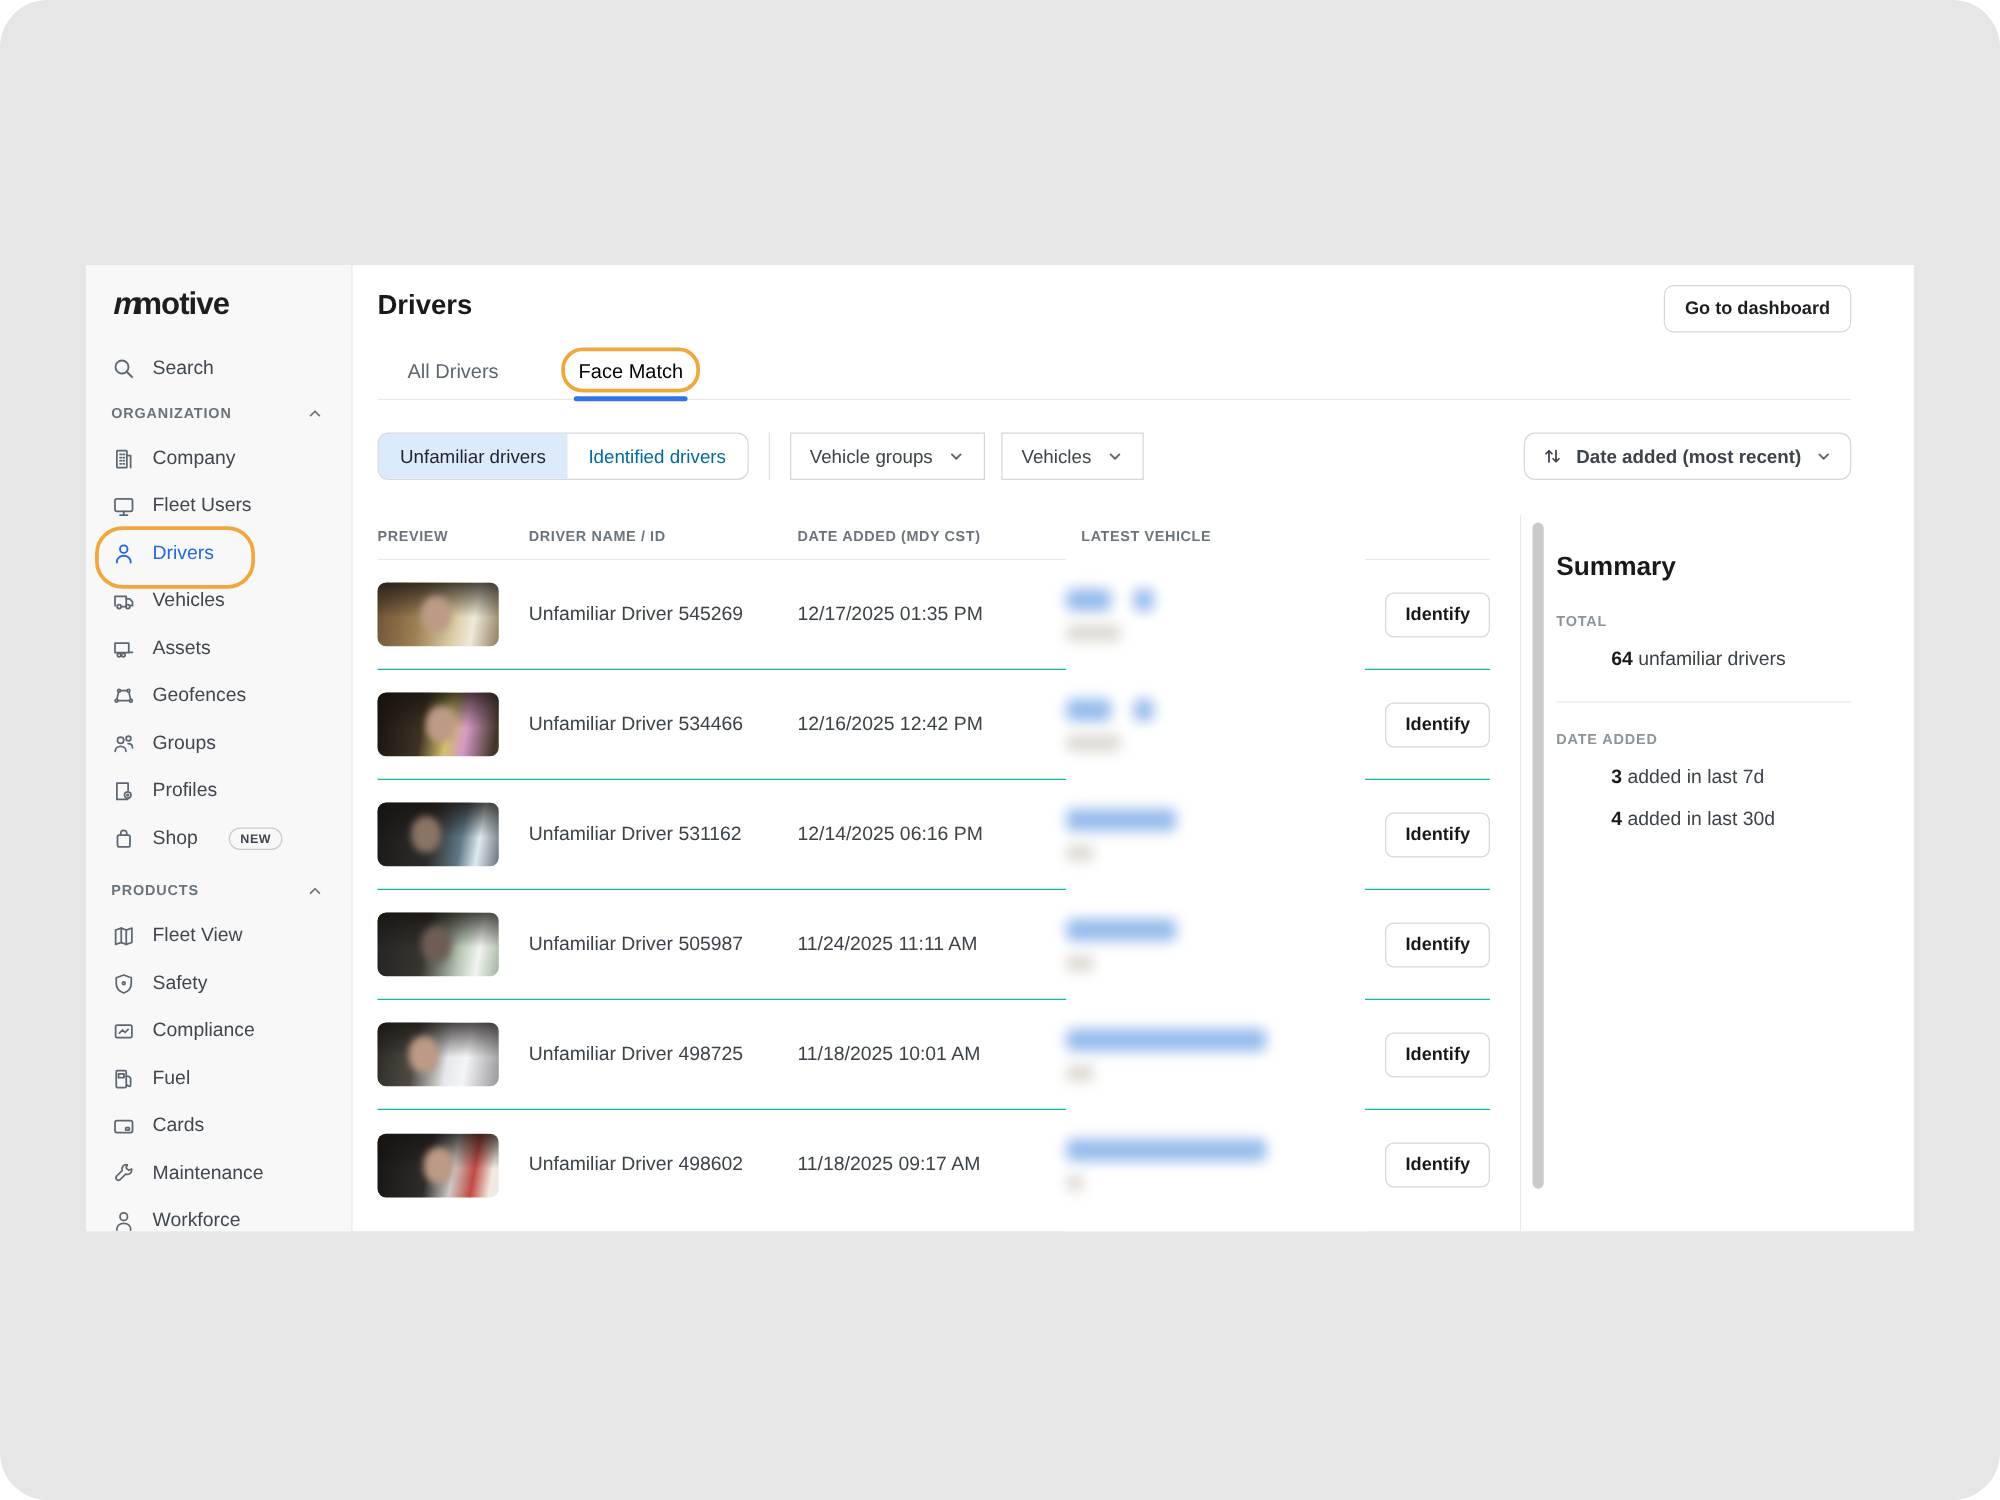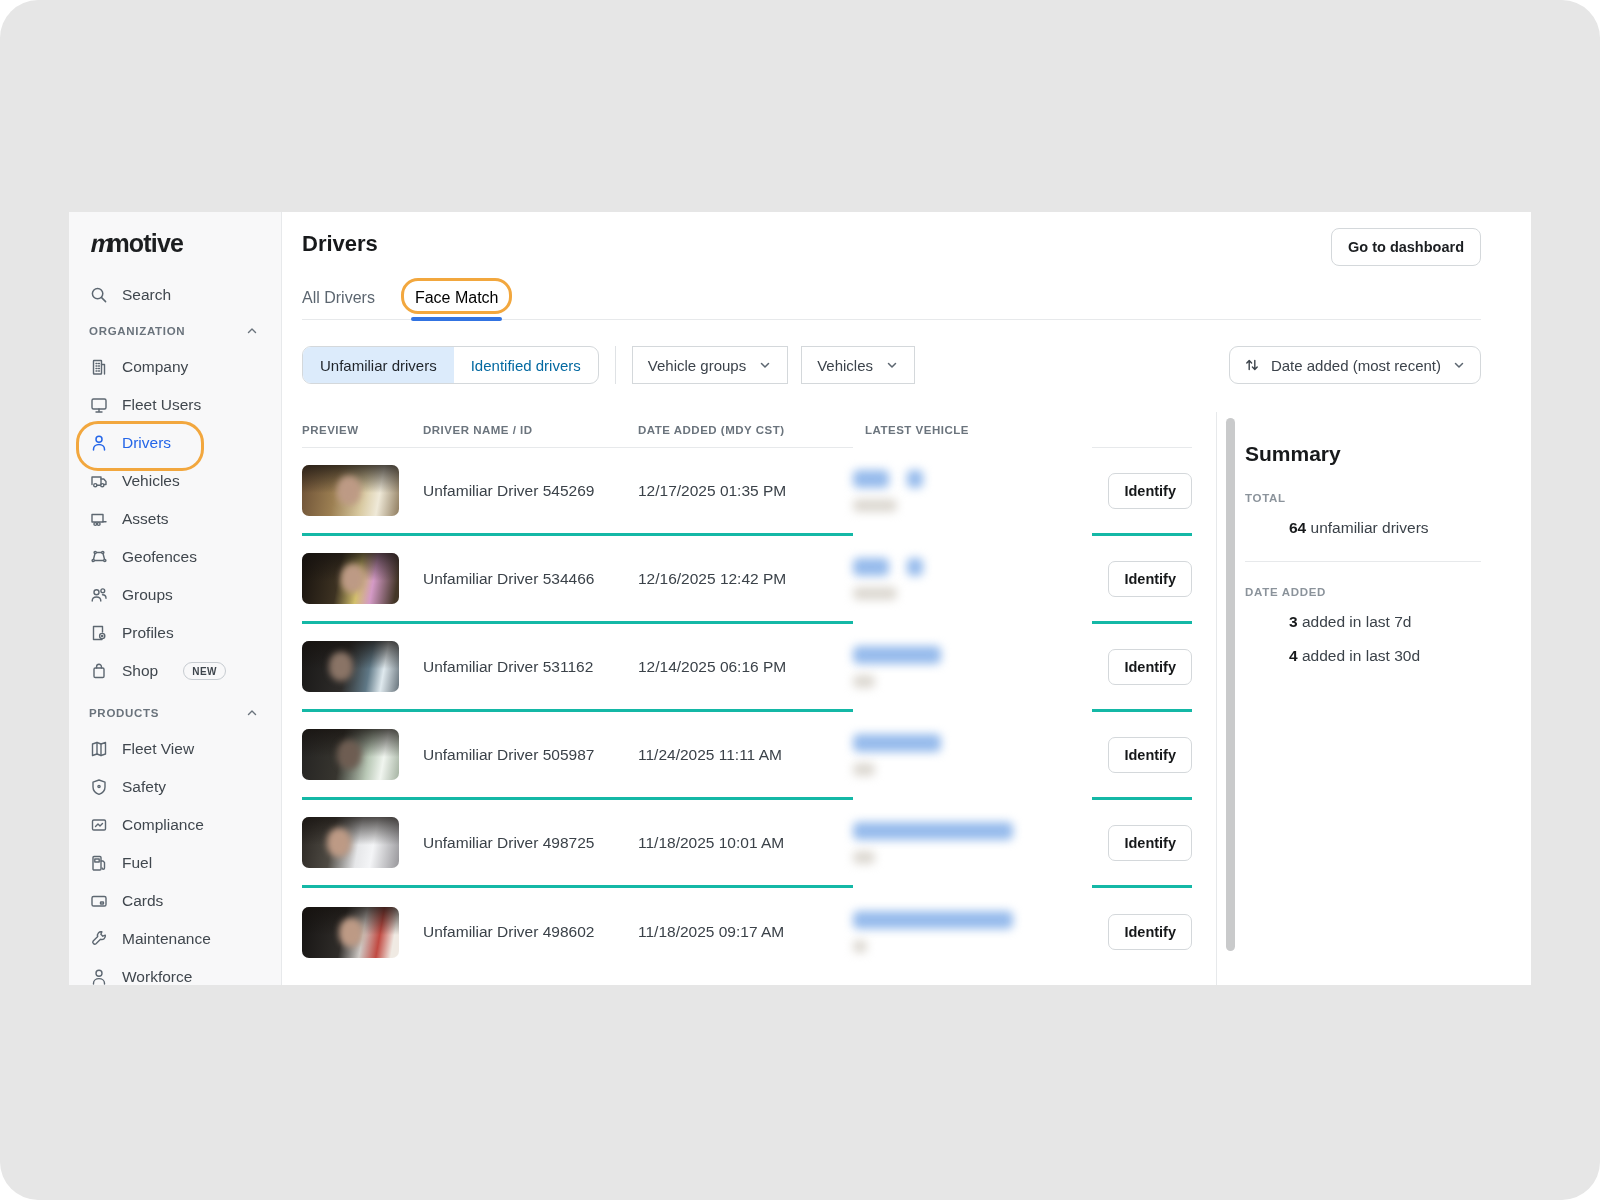--- a/index.html
+++ b/index.html
@@ -33,50 +33,50 @@
   .topbar { display:flex; justify-content:space-between; align-items:flex-start;
             padding:16px 50px 0 20px; }
   .page-title { font-size:22px; font-weight:700; color:#17191b; padding-top:3px; }
   .btn { background:#fff; border:1px solid #d4d8db; border-radius:8px; cursor:pointer;
          font-family:"Liberation Sans", sans-serif; }
   .btn-dashboard { font-size:14.5px; font-weight:700; color:#1b1e21; padding:10px 16px; }
 
   .tabs-row { display:flex; gap:40px; align-items:center; height:44px; margin:10px 50px 0 20px;
               border-bottom:1px solid #e7e9eb; position:relative; }
   .tab { font-size:16px; color:#5c6670; height:100%; display:flex; align-items:center;
-         position:relative; cursor:pointer; }
+         position:relative; cursor:pointer;margin-left:24px; }
   .tab.active { color:#000000; }
   .tab.active::before { content:""; position:absolute; left:-14px; right:-14px; top:2px; bottom:5px;
          border:3.5px solid #F2A73E; border-radius:17px; pointer-events:none; }
   .tab.active::after { content:""; position:absolute; left:-4px; right:-4px; bottom:-2px; height:4px;
          background:#3173e2; border-radius:3px; }
 
   .filters-row { display:flex; align-items:center; gap:13px; padding:26px 50px 28px 20px; }
   .segmented { display:flex; border:1px solid #d4d8db; border-radius:9px; overflow:hidden; height:38px; background:#fff; }
   .segment { display:flex; align-items:center; padding:0 17px; font-size:15px; color:#0369a1; cursor:pointer; }
   .segment.selected { background:#dcebfb; color:#1f242a; font-weight:500; }
   .v-divider { width:1px; height:38px; background:#dfe2e5; margin:0 3px; }
   .btn-filter { display:flex; align-items:center; gap:12px; height:38px; padding:0 15px;
                 font-size:15px; color:#3c434b; border-radius:0; }
   .flex-spacer { flex:1; }
   .btn-sort { display:flex; align-items:center; gap:11px; height:38px; padding:0 14px;
-              font-size:15px; color:#3c434b; border-radius:9px; }
+              font-size:15px; color:#3c434b; border-radius:9px;font-weight:bold; }
 
   
   .content { flex:1; display:flex; min-height:0; }
   .table-area { flex:1; min-width:0; padding:0 24px 0 20px; display:flex; flex-direction:column; }
   .thead { display:flex; align-items:center; height:36px; border-bottom:1px solid #e7e9eb;
            color:#6b747d; font-size:11.5px; font-weight:700; letter-spacing:0.5px; }
   .col-preview { width:121px; flex:0 0 121px; }
   .col-name { width:215px; flex:0 0 215px; }
   .col-date { width:215px; flex:0 0 215px; }
   .col-vehicle { flex:1; min-width:0; position:relative; height:100%;padding-left:12px; }
   .col-identify { width:90px; flex:0 0 90px; display:flex; justify-content:flex-end; }
 
-  .trow { display:flex; align-items:center; height:88px; border-bottom:3px solid #14b8a6; position:relative; }
+  .trow { display:flex; align-items:center; height:88px; border-bottom:1px solid #14b8a6; position:relative; }
   .cell-text { font-size:15.5px; color:#3b4249; }
 
   .thumb { width:97px; height:51px; border-radius:7px; overflow:hidden; position:relative; cursor:pointer; }
   .thumb::before { content:""; position:absolute; inset:0;
                    background:linear-gradient(180deg, rgba(22,18,15,0.75), rgba(22,18,15,0) 55%); }
   .thumb::after { content:""; position:absolute; width:24px; height:29px; top:11px; border-radius:46%;
                   background:#bd9a85; filter:blur(3px); }
   .p1 { background:linear-gradient(100deg,#6b4f35 0%,#9c7f52 35%,#d8c9a0 62%,#efe9d8 78%,#8f7c5e 100%); }
   .p1::after { left:36%; }
   .p2 { background:linear-gradient(100deg,#17120e,#3d3222 38%,#d3c06c 58%,#d49ac6 72%,#433627 95%); }

